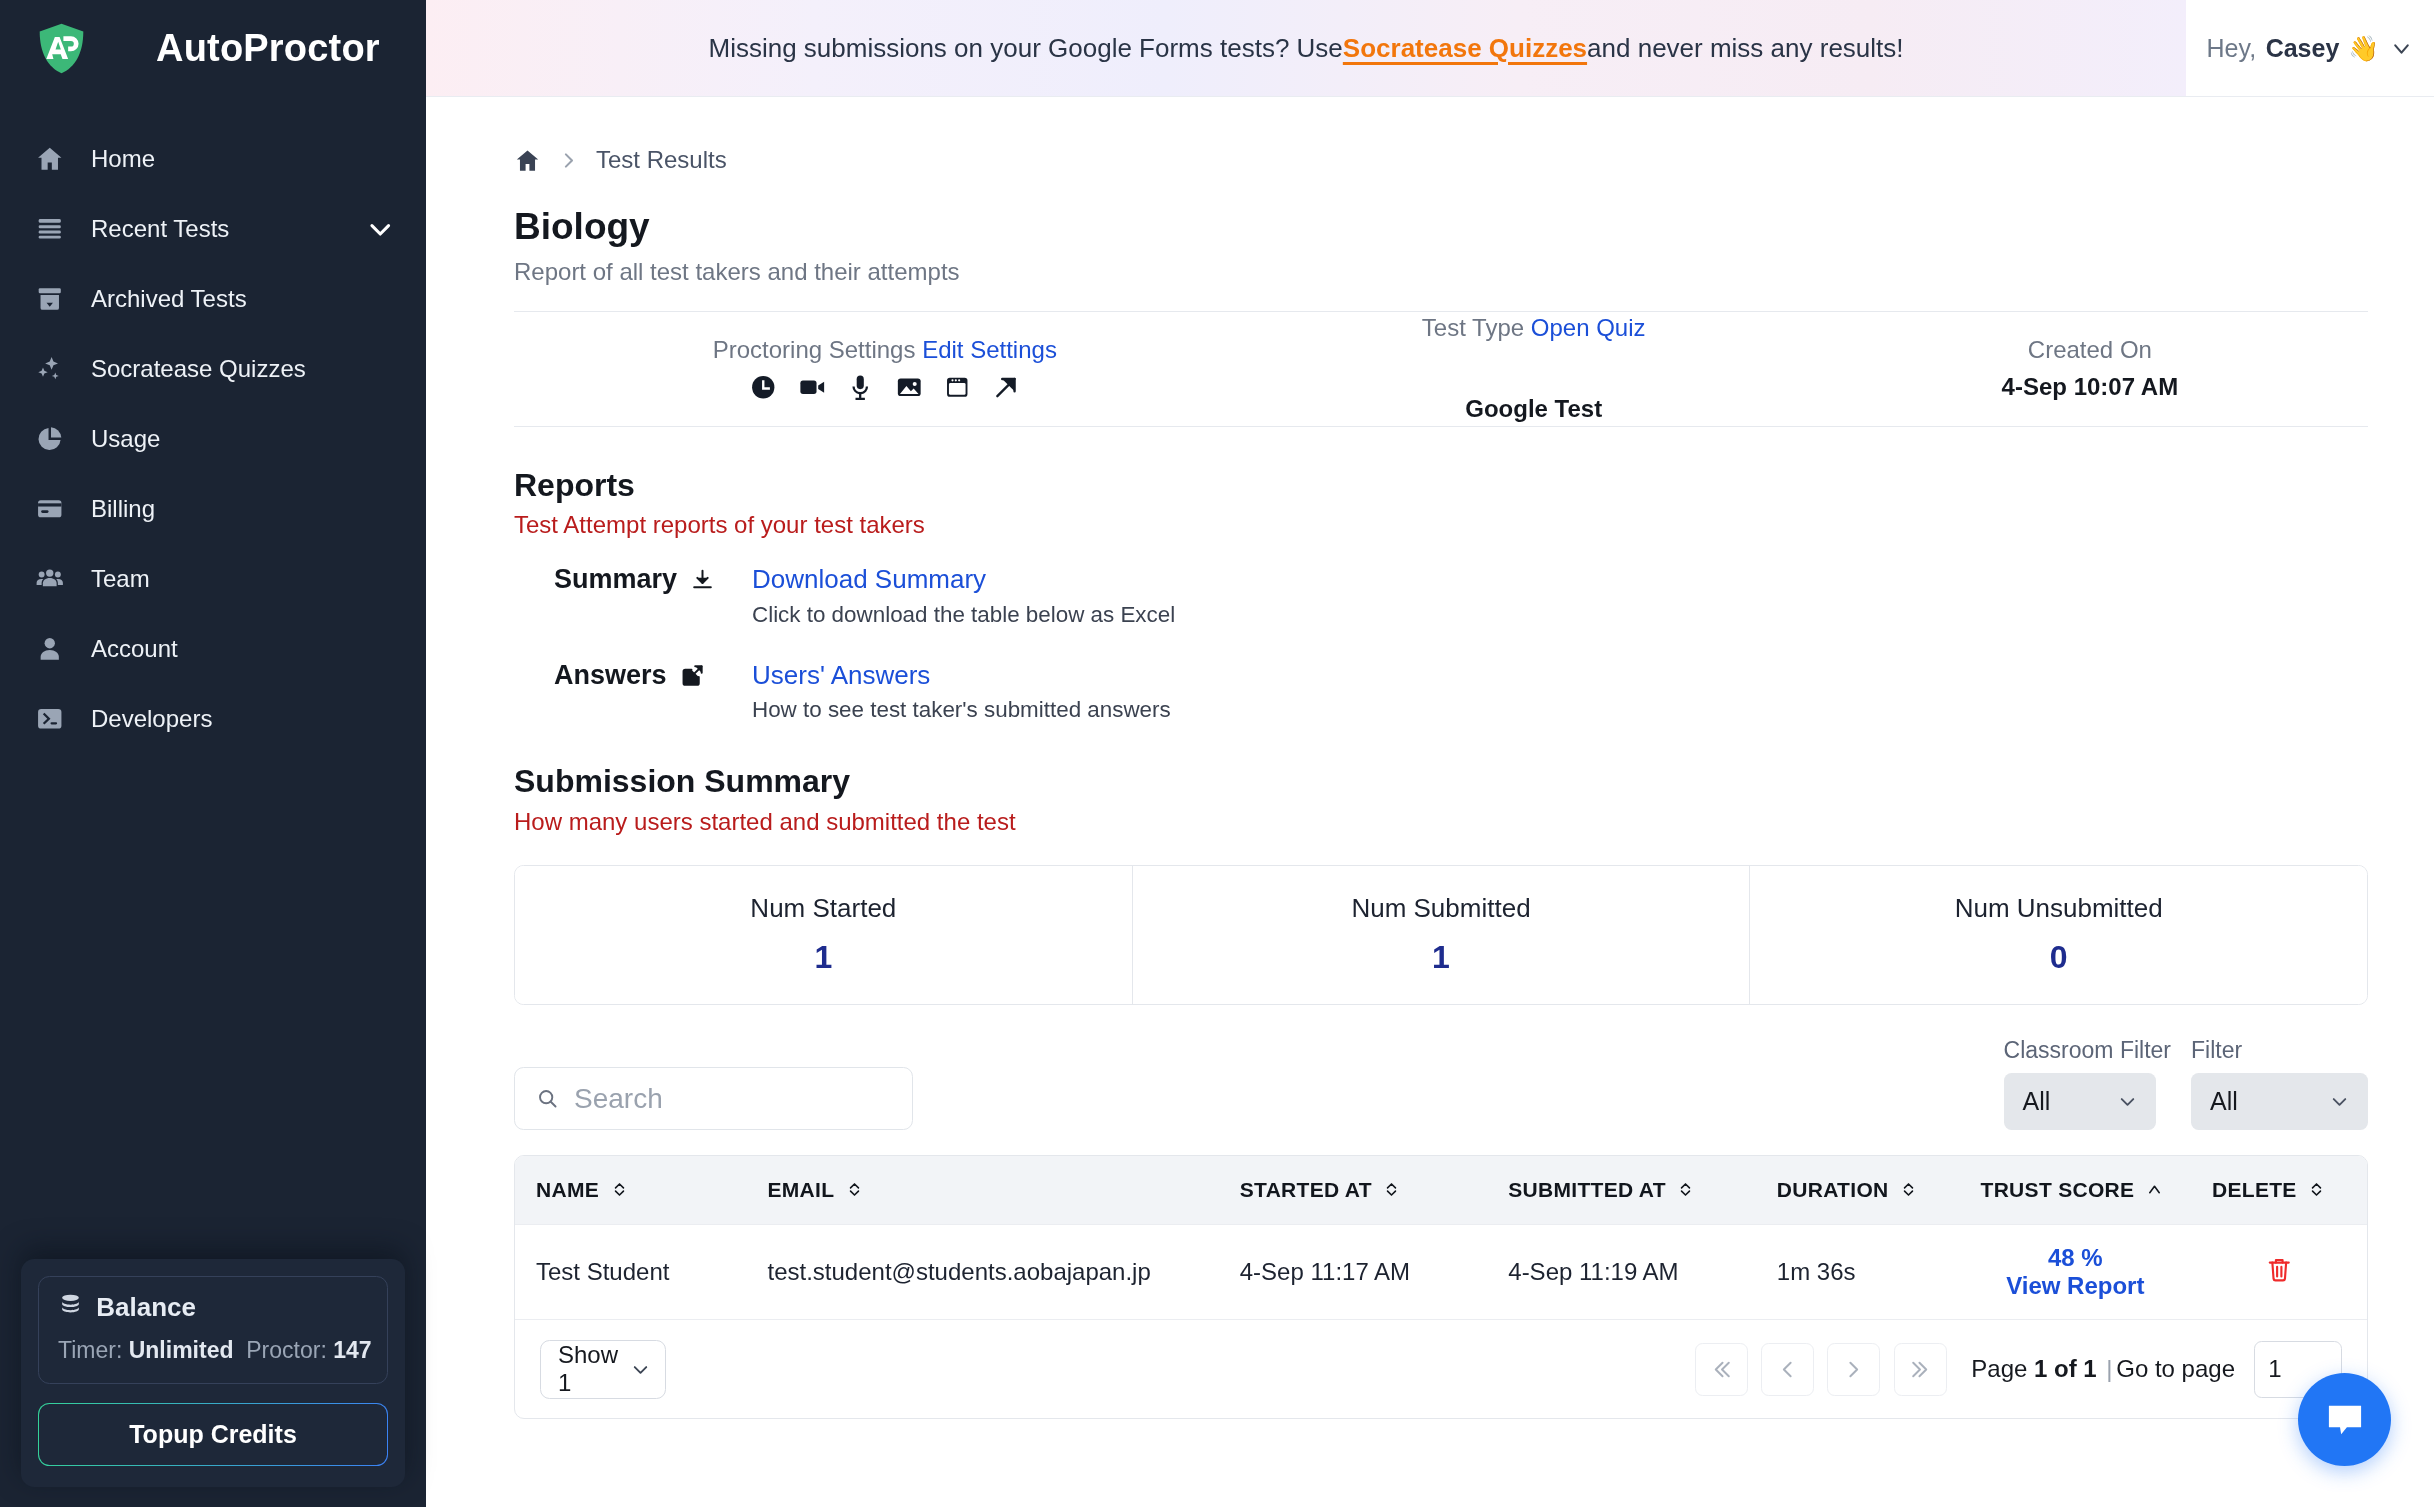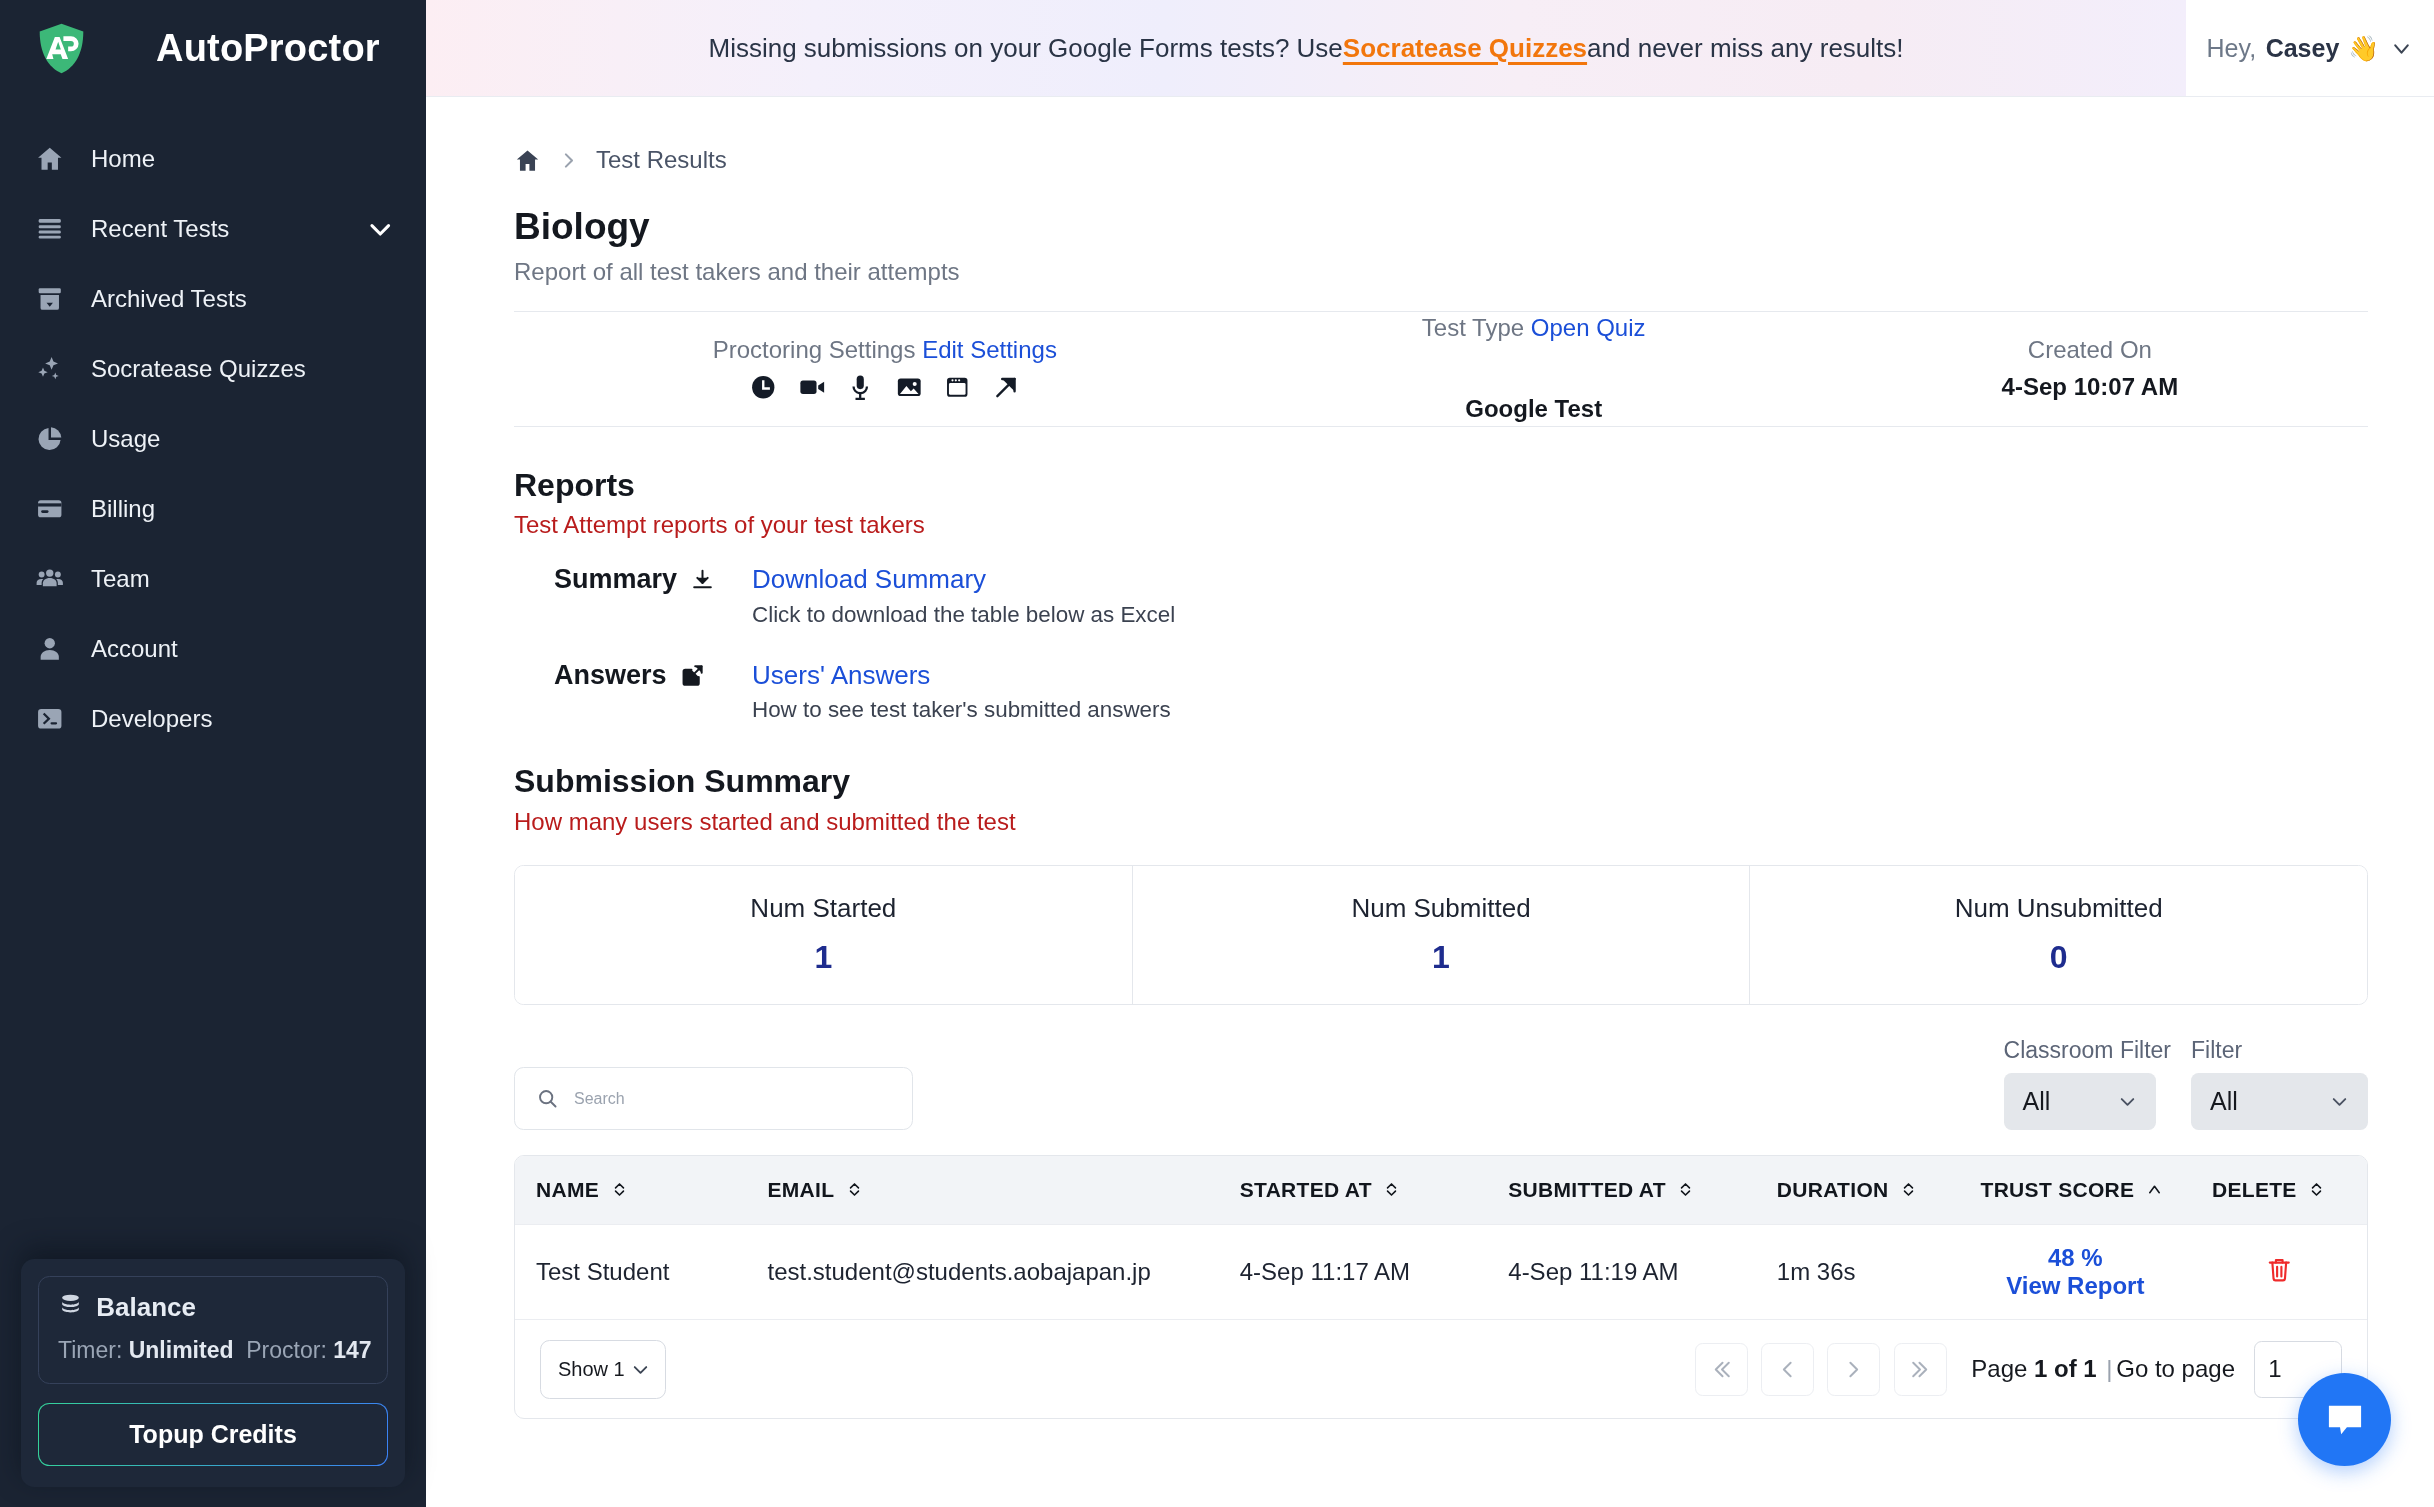--- a/index.html
+++ b/index.html
@@ -135,21 +135,21 @@
   .card-label { font-size: 26px; color: #1d2330; }
   .card-value { font-size: 32px; font-weight: 700; color: #1e2c8e; }
 
   .filters-row { margin-top: 32px; display: flex; align-items: flex-end; }
   .search-box {
     width: 399px; height: 63px; border: 1px solid #e1e5ea; border-radius: 9.5px;
     display: flex; align-items: center; gap: 15px; padding: 0 21px; background: #fff;
   }
   .search-box svg { width: 23px; height: 23px; display: block; flex: 0 0 23px; }
   .search-box input {
-    border: none; outline: none; font-size: 16px; color: #b91c1c; width: 100%;
+    border: none; outline: none; font-size: 28px; color: #b91c1c; width: 100%;
     font-family: "Liberation Sans", sans-serif; background: transparent;
   }
   .search-box input::placeholder { color: #9aa2ae; }
   .filters-right { margin-left: auto; display: flex; gap: 20px; }
   .filter-group { display: flex; flex-direction: column; }
   .filter-label { font-size: 23px; color: #5c6577; margin-bottom: 9.5px; }
   .select-box {
     height: 57px; background: #e4e7eb; border-radius: 7.6px; border: none;
     display: flex; align-items: center; justify-content: space-between;
     padding: 0 17px 0 19px; font-size: 25px; color: #16191f; cursor: pointer;
@@ -172,21 +172,21 @@
   .trust-cell { text-align: center; padding: 0; }
   .trust-pct { font-size: 24px; font-weight: 700; color: #1b4fd8; }
   .trust-link { font-size: 24px; font-weight: 700; color: #1b4fd8; cursor: pointer; }
   .del-cell { text-align: center; padding: 0; }
   .del-cell svg { width: 28.5px; height: 28.5px; display: inline-block; }
 
   .pager { height: 99px; display: flex; align-items: center; padding: 0 25px; border-top: 1px solid #ebedf1; }
   .show-sel {
     width: 126px; height: 59px; border: 1px solid #d7dbe2; border-radius: 9.5px; background: #fff;
     display: flex; align-items: center; justify-content: space-between; padding: 0 13.3px 0 17px;
-    font-size: 20px; color: #16191f; cursor: pointer;
+    font-size: 24px; color: #16191f; cursor: pointer;
   }
   .show-sel svg { width: 23px; height: 23px; display: block; }
   .pager-right { margin-left: auto; display: flex; align-items: center; gap: 13.3px; }
   .pbtn {
     width: 53px; height: 53px; border: 1px solid #eceef2; border-radius: 7.6px; background: #fff;
     display: flex; align-items: center; justify-content: center; cursor: pointer;
   }
   .pbtn svg { width: 25px; height: 25px; display: block; }
   .pinfo { font-size: 24px; color: #16191f; margin-left: 11.4px; white-space: nowrap; }
   .pinfo b { font-weight: 700; }

